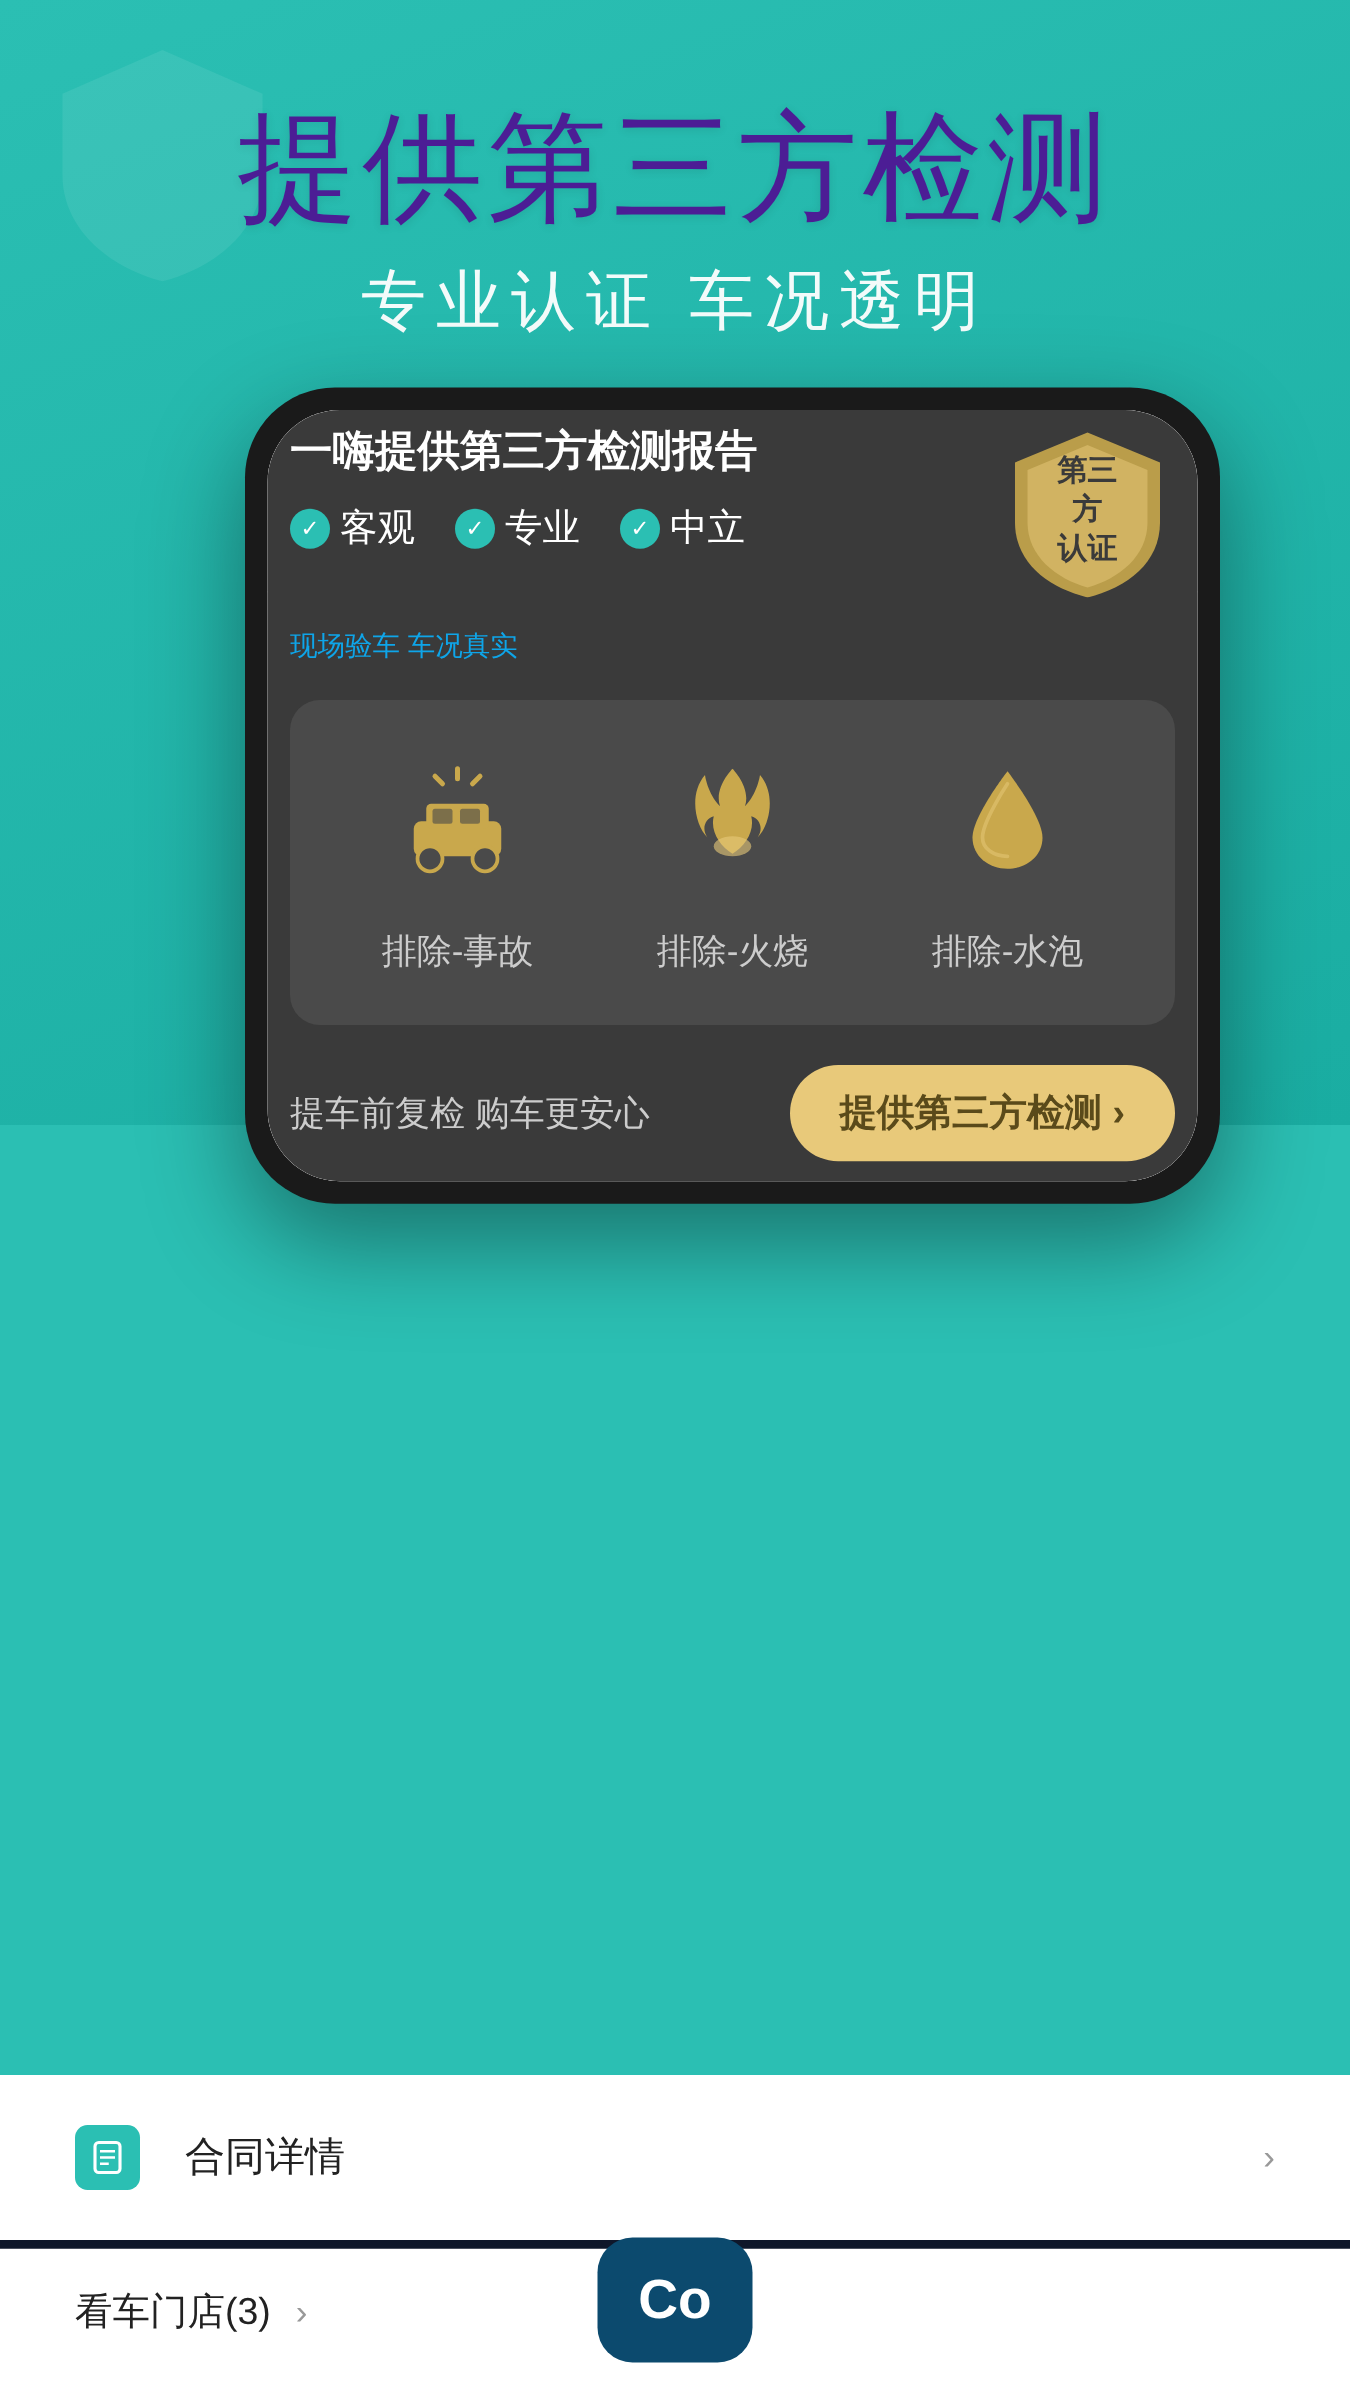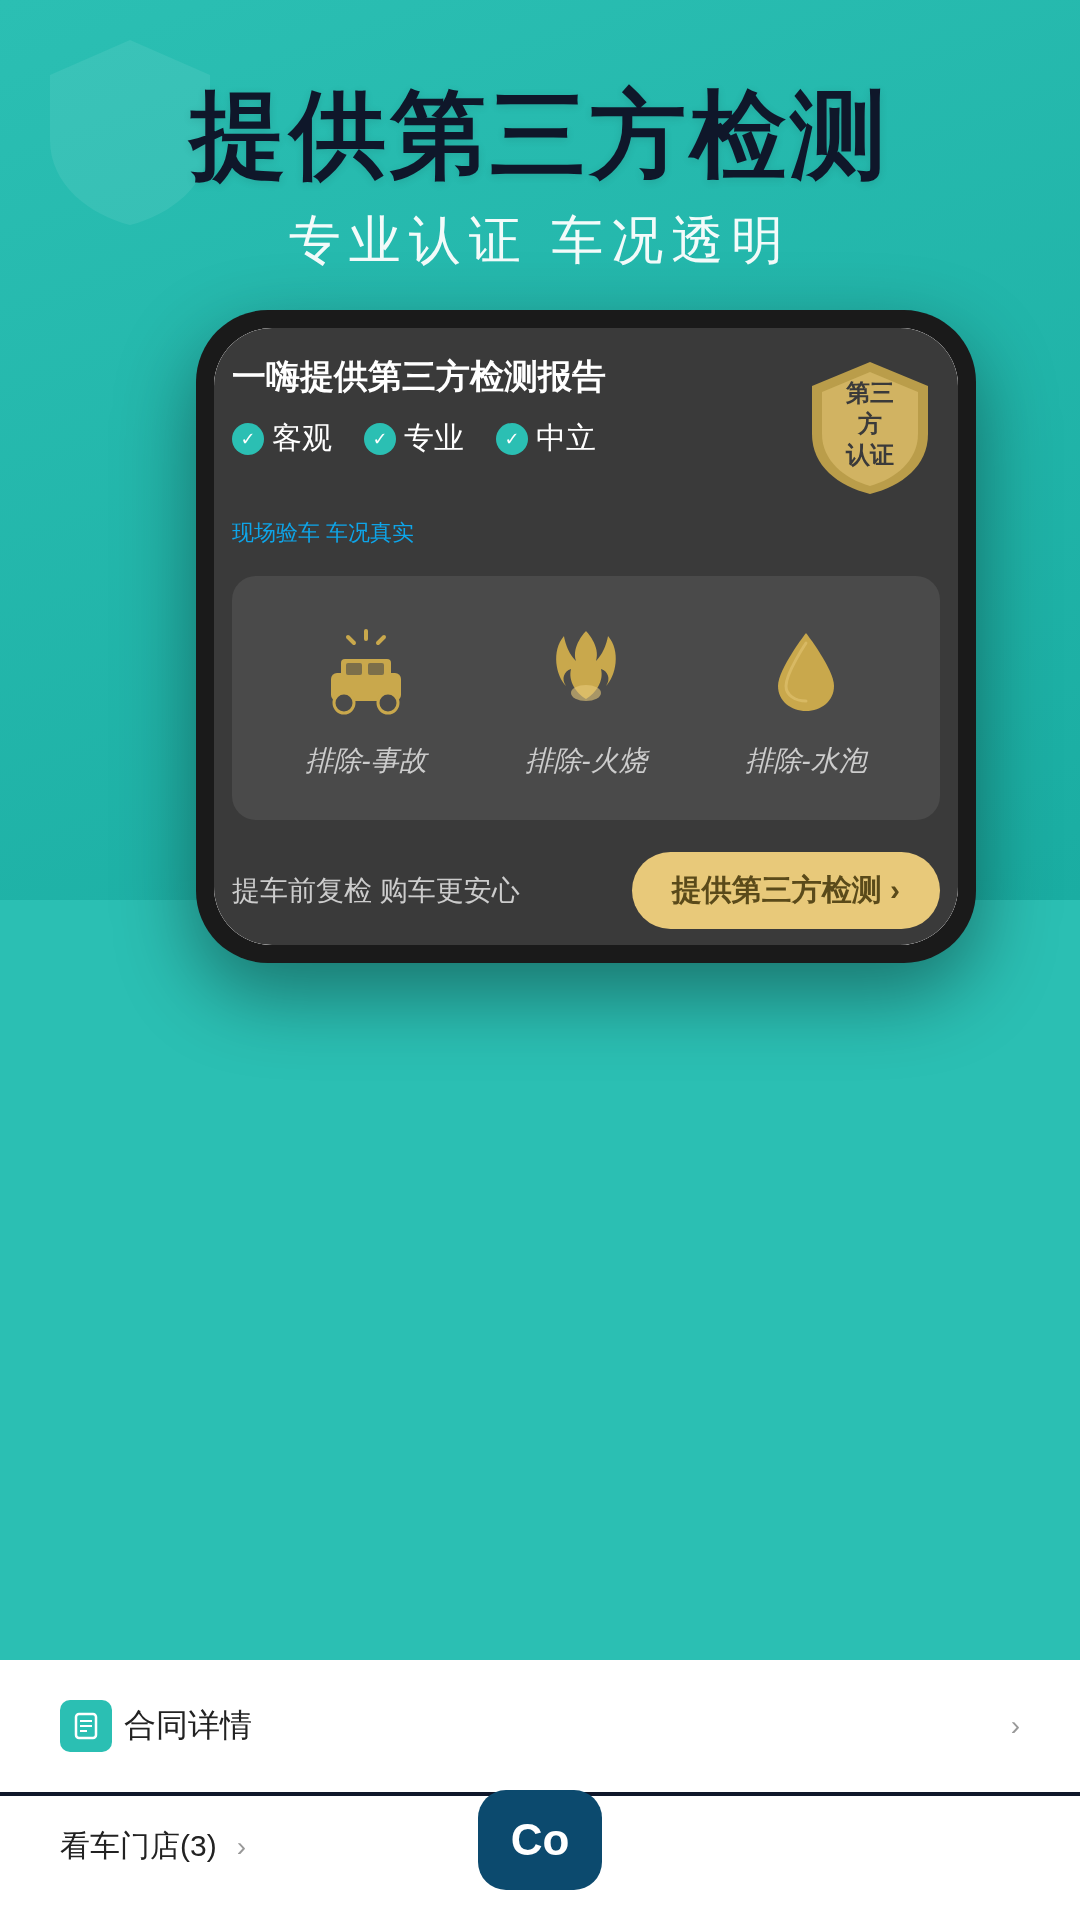--- a/index.html
+++ b/index.html
@@ -34,22 +34,22 @@
     
     .hero-section {
       position: absolute;
       top: 80px;
       left: 0; right: 0;
       text-align: center;
       z-index: 10;
     }
     .hero-title {
       font-size: 96px;
-      font-weight: 700;
-      color: #0f172a;
+      font-weight: 400;
+      color: #4c1d95;
       letter-spacing: 4px;
       line-height: 1.15;
       text-shadow: 0 2px 8px rgba(0,0,0,0.1);
     }
     .hero-subtitle {
       font-size: 52px;
       font-weight: 500;
       color: #fff;
       margin-top: 16px;
       letter-spacing: 8px;
@@ -275,22 +275,21 @@
       display: flex;
       justify-content: space-around;
       align-items: center;
       padding: 40px 24px;
       margin-bottom: 0;
     }
     .icon-item {
       display: flex;
       flex-direction: column;
       align-items: center;
-      gap: 16px;
-      font-style: italic;
+      gap: 32px;
     }
     .icon-circle {
       width: 110px;
       height: 110px;
       display: flex;
       align-items: center;
       justify-content: center;
     }
     .icon-label {
       font-size: 28px;
@@ -329,22 +328,22 @@
       background: #fff;
       height: 260px;
       z-index: 5;
       display: flex;
       flex-direction: column;
     }
     .contract-row {
       display: flex;
       align-items: center;
       padding: 40px 60px;
-      border-bottom: 4px solid #0f172a;
-      gap: 12px;
+      border-bottom: 7px solid #0f172a;
+      gap: 36px;
     }
     .contract-icon {
       width: 52px;
       height: 52px;
       background: #2bbfb3;
       border-radius: 10px;
       display: flex;
       align-items: center;
       justify-content: center;
       color: #fff;

